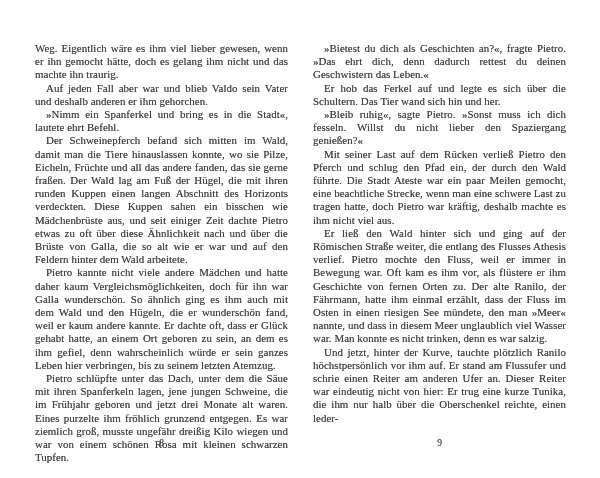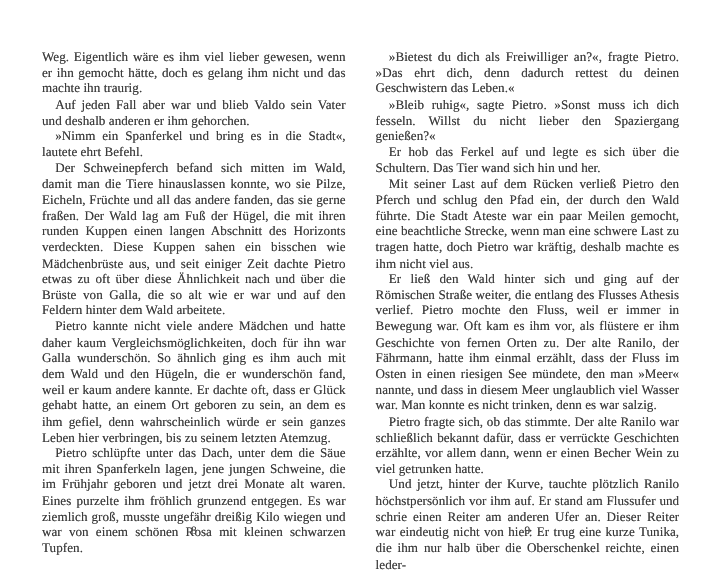--- a/index.html
+++ b/index.html
@@ -56,24 +56,23 @@
       <p>Auf jeden Fall aber war und blieb Valdo sein Vater und deshalb anderen er ihm gehorchen.</p>
       <p>»Nimm ein Spanferkel und bring es in die Stadt«, lautete ehrt Befehl.</p>
       <p>Der Schweinepferch befand sich mitten im Wald, damit man die Tiere hinauslassen konnte, wo sie Pilze, Eicheln, Früchte und all das andere fanden, das sie gerne fraßen. Der Wald lag am Fuß der Hügel, die mit ihren runden Kuppen einen langen Abschnitt des Horizonts verdeckten. Diese Kuppen sahen ein bisschen wie Mädchenbrüste aus, und seit einiger Zeit dachte Pietro etwas zu oft über diese Ähnlichkeit nach und über die Brüste von Galla, die so alt wie er war und auf den Feldern hinter dem Wald arbeitete.</p>
       <p>Pietro kannte nicht viele andere Mädchen und hatte daher kaum Vergleichsmöglichkeiten, doch für ihn war Galla wunderschön. So ähnlich ging es ihm auch mit dem Wald und den Hügeln, die er wunderschön fand, weil er kaum andere kannte. Er dachte oft, dass er Glück gehabt hatte, an einem Ort geboren zu sein, an dem es ihm gefiel, denn wahrscheinlich würde er sein ganzes Leben hier verbringen, bis zu seinem letzten Atemzug.</p>
       <p>Pietro schlüpfte unter das Dach, unter dem die Säue mit ihren Spanferkeln lagen, jene jungen Schweine, die im Frühjahr geboren und jetzt drei Monate alt waren. Eines purzelte ihm fröhlich grunzend entgegen. Es war ziemlich groß, musste ungefähr dreißig Kilo wiegen und war von einem schönen Rosa mit kleinen schwarzen Tupfen.</p>
     </div>
 
   <div class="page-number left">8</div>
 
   <div class="text-block right">
-      <p>»Bietest du dich als Freiwilliger an?«, fragte Pietro. »Das ehrt dich, denn dadurch rettest du deinen Geschwistern das Leben.«</p>
+      <p>»Bietest du dich als Geschichten an?«, fragte Pietro. »Das ehrt dich, denn dadurch rettest du deinen Geschwistern das Leben.«</p>
+      <p>Er hob das Ferkel auf und legte es sich über die Schultern. Das Tier wand sich hin und her.</p>
       <p>»Bleib ruhig«, sagte Pietro. »Sonst muss ich dich fesseln. Willst du nicht lieber den Spaziergang genießen?«</p>
-      <p>Er hob das Ferkel auf und legte es sich über die Schultern. Das Tier wand sich hin und her.</p>
       <p>Mit seiner Last auf dem Rücken verließ Pietro den Pferch und schlug den Pfad ein, der durch den Wald führte. Die Stadt Ateste war ein paar Meilen gemocht, eine beachtliche Strecke, wenn man eine schwere Last zu tragen hatte, doch Pietro war kräftig, deshalb machte es ihm nicht viel aus.</p>
       <p>Er ließ den Wald hinter sich und ging auf der Römischen Straße weiter, die entlang des Flusses Athesis verlief. Pietro mochte den Fluss, weil er immer in Bewegung war. Oft kam es ihm vor, als flüstere er ihm Geschichte von fernen Orten zu. Der alte Ranilo, der Fährmann, hatte ihm einmal erzählt, dass der Fluss im Osten in einen riesigen See mündete, den man »Meer« nannte, und dass in diesem Meer unglaublich viel Wasser war. Man konnte es nicht trinken, denn es war salzig.</p>
-      <p>Pietro fragte sich, ob das stimmte. Der alte Ranilo war schließlich bekannt dafür, dass er verrückte Geschichten erzählte, vor allem dann, wenn er einen Becher Wein zu viel getrunken hatte.</p>
       <p>Und jetzt, hinter der Kurve, tauchte plötzlich Ranilo höchstpersönlich vor ihm auf. Er stand am Flussufer und schrie einen Reiter am anderen Ufer an. Dieser Reiter war eindeutig nicht von hier: Er trug eine kurze Tunika, die ihm nur halb über die Oberschenkel reichte, einen leder-</p>
     </div>
 
   <div class="page-number right">9</div>
 
 </div>
 
 </body></html>

